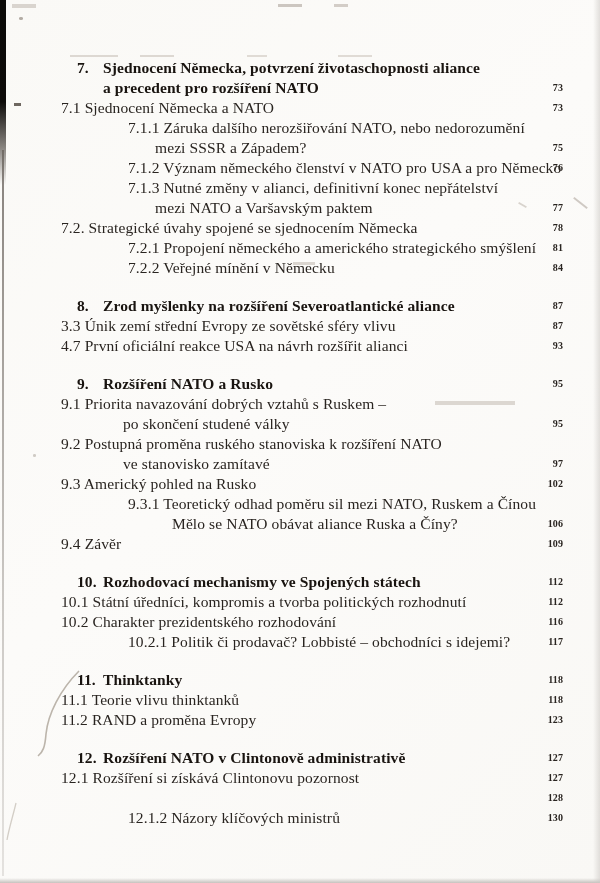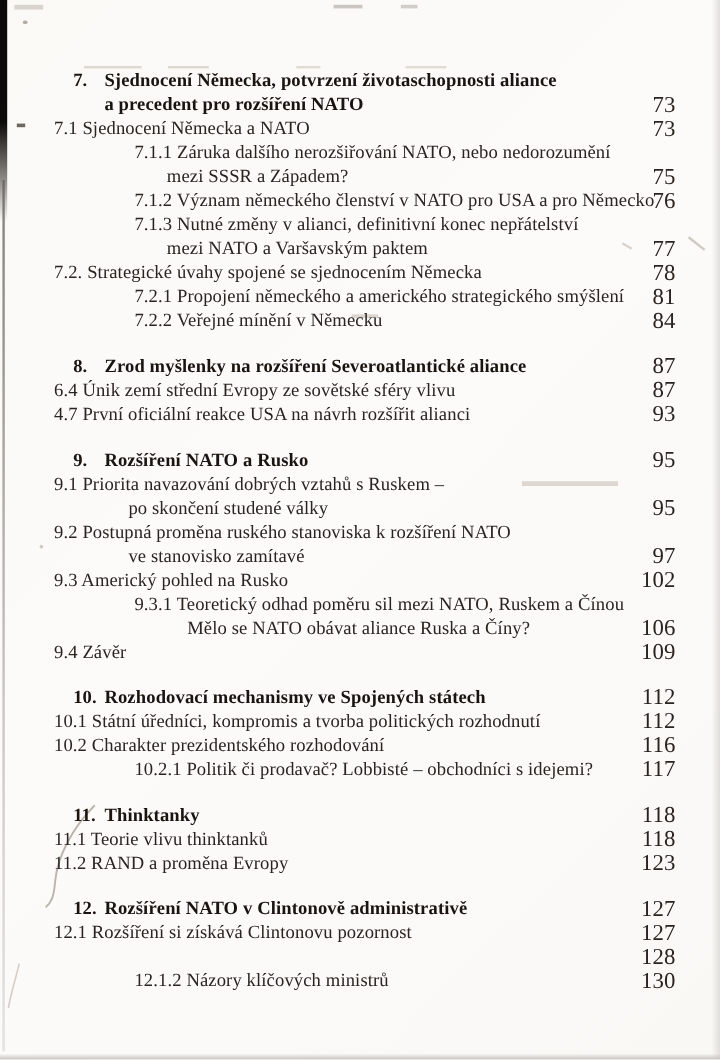--- a/index.html
+++ b/index.html
@@ -18,34 +18,35 @@
   }
 
   
   .toc { position: absolute; left: 0; top: 58px; width: 600px; z-index: 2; }
   .row {
     position: relative;
     height: 20px; line-height: 20px;
     font-size: 15.5px;
     white-space: nowrap;
     letter-spacing: 0.1px;
+    margin-left: 16px;
   }
   .row.gap { margin-top: 18px; }
   .num { display: inline-block; width: 26px; }
   .lv-ch     { padding-left: 61px;  font-weight: bold; color: #191410; }
   .lv-chcont { padding-left: 87px;  font-weight: bold; color: #191410; }
   .lv-s1 { padding-left: 45px;  }
   .lv-s2 { padding-left: 112px; }
   .lv-c1 { padding-left: 107px; }
   .lv-c2 { padding-left: 139px; }
   .lv-c3 { padding-left: 156px; }
   .pg {
     position: absolute; right: 37px; top: 0;
-    font-weight: normal; color: #292420;
-    font-size: 19px;
+    font-weight: bold; color: #292420;
+    font-size: 10px;
   }
 
   
   .art { position: absolute; pointer-events: none; z-index: 1; }
   .edge-left-black {
     left: 0; top: 0; width: 6px; height: 185px;
     background: linear-gradient(180deg, #0b0a08 0%, #0d0b09 55%, rgba(45,38,32,0.55) 80%, rgba(60,52,45,0) 100%);
   }
   .edge-left-line {
     left: 2px; top: 150px; width: 2px; height: 726px;
@@ -98,21 +99,21 @@
       <div class="row lv-s1"><span class="txt">7.1 Sjednocení Německa a NATO</span><span class="pg">73</span></div>
       <div class="row lv-s2"><span class="txt">7.1.1 Záruka dalšího nerozšiřování NATO, nebo nedorozumění</span><span class="pg"></span></div>
       <div class="row lv-c2"><span class="txt">mezi SSSR a Západem?</span><span class="pg">75</span></div>
       <div class="row lv-s2"><span class="txt">7.1.2 Význam německého členství v NATO pro USA a pro Německo</span><span class="pg">76</span></div>
       <div class="row lv-s2"><span class="txt">7.1.3 Nutné změny v alianci, definitivní konec nepřátelství</span><span class="pg"></span></div>
       <div class="row lv-c2"><span class="txt">mezi NATO a Varšavským paktem</span><span class="pg">77</span></div>
       <div class="row lv-s1"><span class="txt">7.2. Strategické úvahy spojené se sjednocením Německa</span><span class="pg">78</span></div>
       <div class="row lv-s2"><span class="txt">7.2.1 Propojení německého a amerického strategického smýšlení</span><span class="pg">81</span></div>
       <div class="row lv-s2"><span class="txt">7.2.2 Veřejné mínění v Německu</span><span class="pg">84</span></div>
       <div class="row lv-ch gap"><span class="num">8.</span><span class="txt">Zrod myšlenky na rozšíření Severoatlantické aliance</span><span class="pg">87</span></div>
-      <div class="row lv-s1"><span class="txt">6.4 Únik zemí střední Evropy ze sovětské sféry vlivu</span><span class="pg">87</span></div>
+      <div class="row lv-s1"><span class="txt">3.3 Únik zemí střední Evropy ze sovětské sféry vlivu</span><span class="pg">87</span></div>
       <div class="row lv-s1"><span class="txt">4.7 První oficiální reakce USA na návrh rozšířit alianci</span><span class="pg">93</span></div>
       <div class="row lv-ch gap"><span class="num">9.</span><span class="txt">Rozšíření NATO a Rusko</span><span class="pg">95</span></div>
       <div class="row lv-s1"><span class="txt">9.1 Priorita navazování dobrých vztahů s Ruskem –</span><span class="pg"></span></div>
       <div class="row lv-c1"><span class="txt">po skončení studené války</span><span class="pg">95</span></div>
       <div class="row lv-s1"><span class="txt">9.2 Postupná proměna ruského stanoviska k rozšíření NATO</span><span class="pg"></span></div>
       <div class="row lv-c1"><span class="txt">ve stanovisko zamítavé</span><span class="pg">97</span></div>
       <div class="row lv-s1"><span class="txt">9.3 Americký pohled na Rusko</span><span class="pg">102</span></div>
       <div class="row lv-s2"><span class="txt">9.3.1 Teoretický odhad poměru sil mezi NATO, Ruskem a Čínou</span><span class="pg"></span></div>
       <div class="row lv-c3"><span class="txt">Mělo se NATO obávat aliance Ruska a Číny?</span><span class="pg">106</span></div>
       <div class="row lv-s1"><span class="txt">9.4 Závěr</span><span class="pg">109</span></div>

